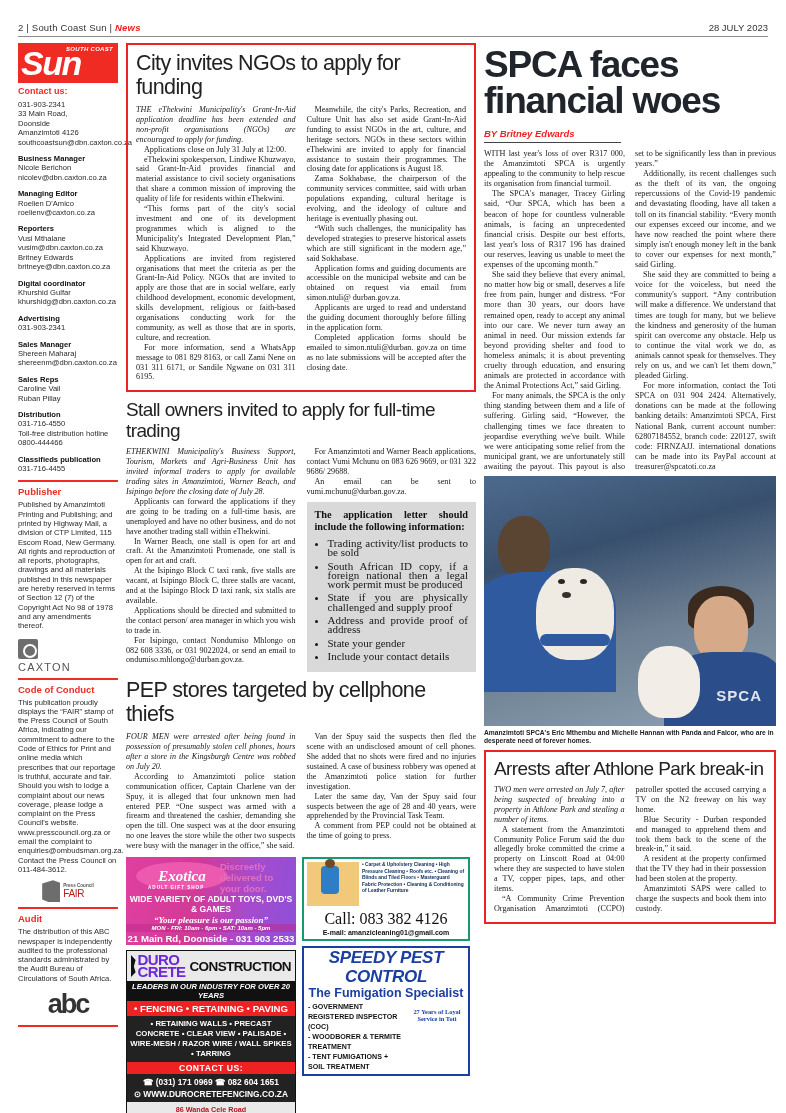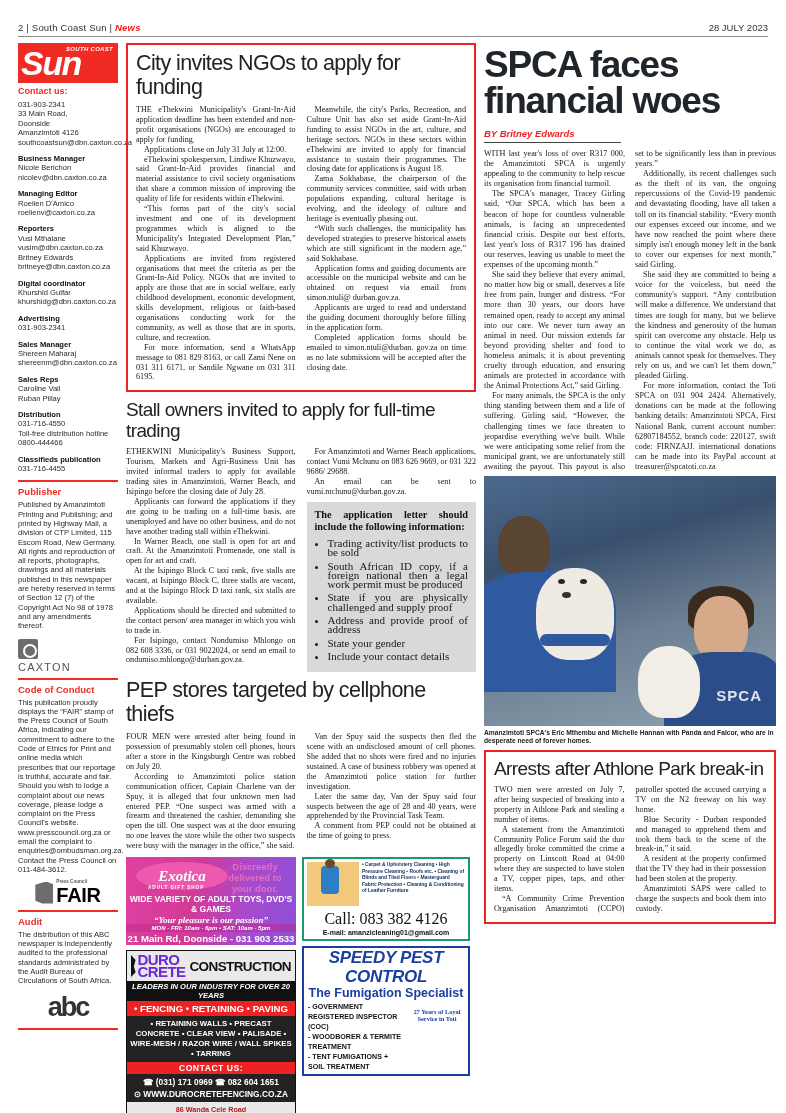--- a/index.html
+++ b/index.html
@@ -73,41 +73,41 @@
   }
   .caxton-word { font-family: "Liberation Sans", sans-serif; font-size: 11px;
     letter-spacing: 1.2px; color: #555; }
   .fair-logo { display: flex; align-items: center; gap: 3px; justify-content: center;
     margin: 6px 0 4px 0; }
   .fair-mark { width: 18px; height: 22px; background: #6d6d6d;
     clip-path: polygon(0 15%,60% 0,100% 12%,100% 100%,38% 100%,0 88%); }
   .fair-txt { line-height: 1; }
   .fair-small { font-family: "Liberation Sans", sans-serif; font-size: 4.6px;
     color: #555; font-weight: bold; }
-  .fair-big { font-family: "Liberation Sans", sans-serif; font-size: 20px;
-    font-weight: bold; color: #000000; letter-spacing: -.3px; }
+  .fair-big { font-family: "Liberation Sans", sans-serif; font-size: 10px;
+    font-weight: normal; color: #b91c1c; letter-spacing: -.3px; }
   .abc-logo { font-family: "Liberation Sans", sans-serif; font-size: 27px;
     font-weight: bold; color: #333; text-align: center; margin: 6px 0 2px 0;
     letter-spacing: -2px; }
 
   
   .artbox { border: 2px solid #ee2222; padding: 6px 8px 8px 8px; margin-bottom: 7px; }
   .art-head {
     font-family: "Liberation Sans", sans-serif; font-weight: normal;
     font-size: 21.5px; line-height: 24px; color: #222;
     letter-spacing: -.6px; margin-bottom: 6px;
   }
   .art-head.sm { font-size: 19px; line-height: 21px; }
   .cols2 { column-count: 2; column-gap: 11px; }
   .body-txt {
     font-size: 8.15px; line-height: 9.9px; text-align: justify;
     font-family: "Liberation Serif", serif; color: #181818;
   }
   .body-txt p { text-indent: 8px; }
-  .body-txt p.first { text-indent: 0; }
+  .body-txt p.first { text-indent: 0; font-style: italic; }
   .body-txt p.first::first-line { }
 
   
   .callout {
     background: #d9d9d9; padding: 7px 8px; break-inside: avoid; margin-top: 5px;
   }
   .callout h4 {
     font-family: Liberation Serif, serif; font-weight: bold;
     font-size: 10.3px; line-height: 12px; color: #111; margin-bottom: 6px;
   }
@@ -199,21 +199,21 @@
   .ad-exotica .logo-txt {
     font-family: "Liberation Serif", serif; font-style: italic; font-weight: bold;
     font-size: 15px; color: #ffffff;
   }
   .ad-exotica .logo-sub {
     position: absolute; left: 22px; top: 28px;
     font-family: "Liberation Sans", sans-serif; font-size: 4.6px;
     font-weight: bold; color: #fff; letter-spacing: 1px;
   }
   .ad-exotica .disc {
-    position: absolute; right: 6px; top: 4px; width: 70px; text-align: center;
+    position: absolute; right: 6px; top: 4px; width: 70px; 
     font-family: "Liberation Sans", sans-serif; font-weight: bold;
     font-size: 9.5px; line-height: 11px; color: #e36fc0;
   }
   .ad-exotica .l1 {
     position: absolute; left: 0; right: 0; top: 37px; text-align: center;
     font-family: "Liberation Sans", sans-serif; font-weight: bold;
     font-size: 8.6px; line-height: 10px; color: #fff;
   }
   .ad-exotica .l2 {
     position: absolute; left: 0; right: 0; top: 58px; text-align: center;

